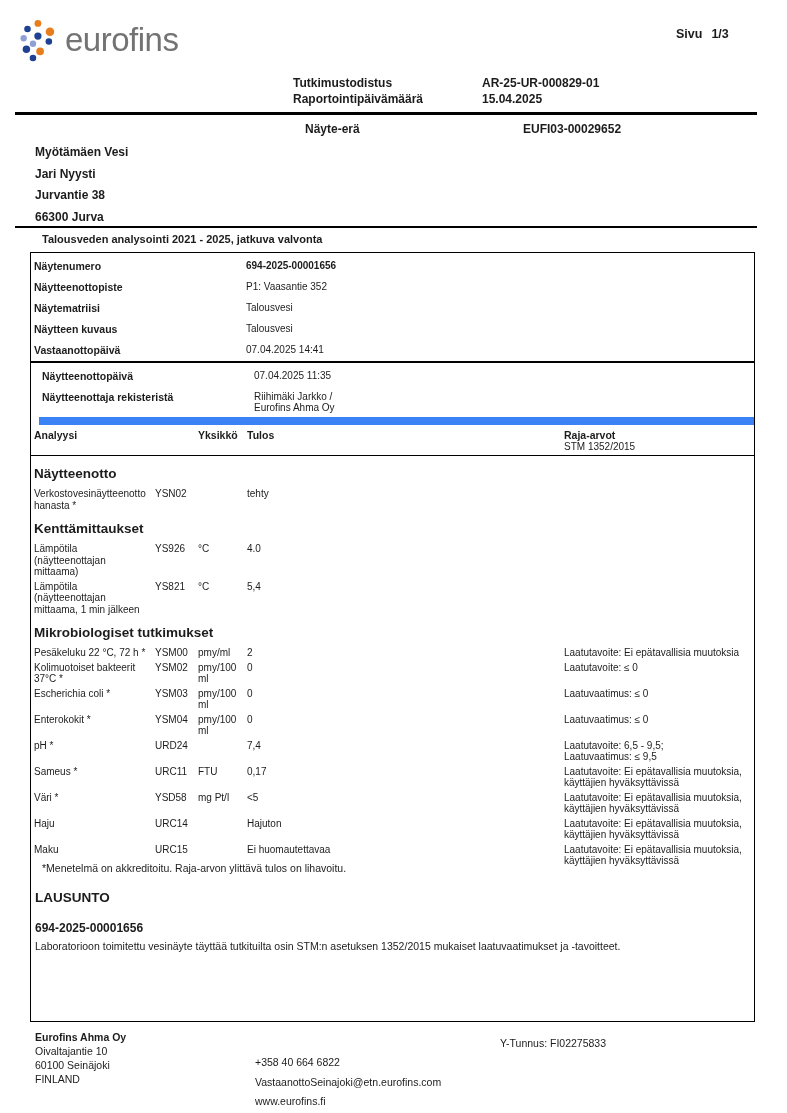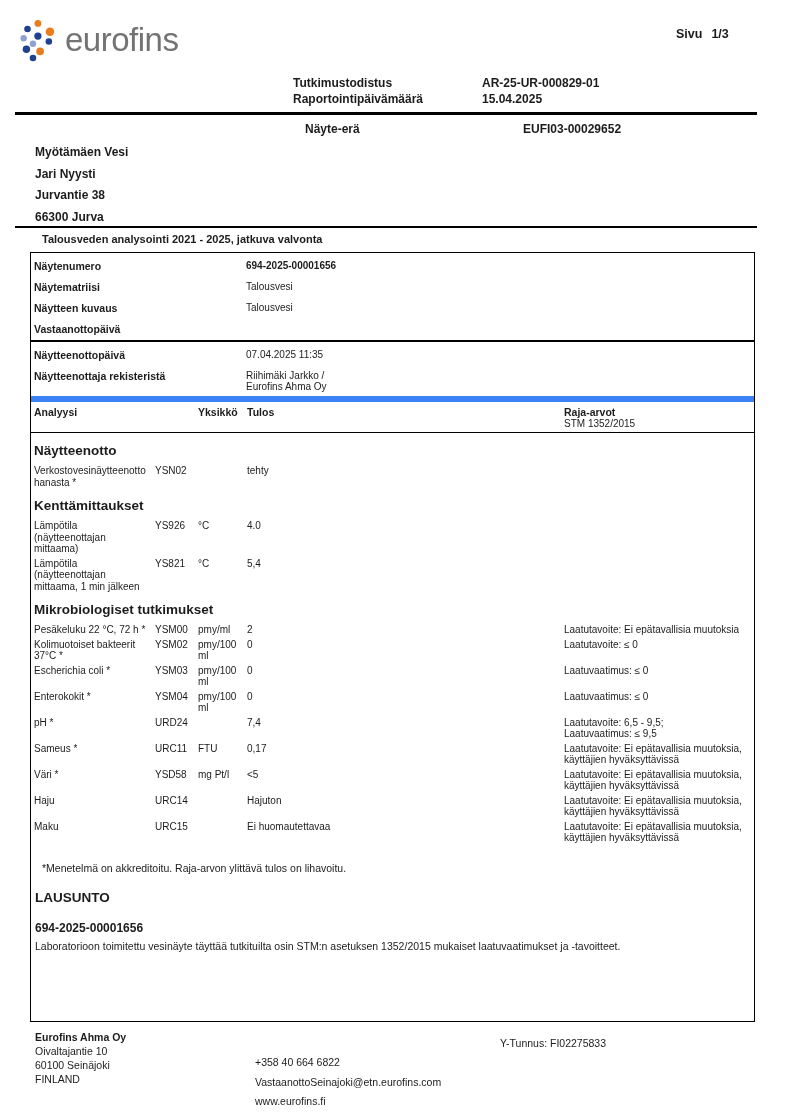--- a/index.html
+++ b/index.html
@@ -34,21 +34,21 @@
   .recipient { left:35px; top:142px; font-size:12px; font-weight:bold; line-height:21.5px; }
 
   .program-title { left:42px; top:233px; font-size:11px; font-weight:bold; }
 
   
   .main-table {
     left:30px; top:252px; width:725px; height:770px;
     border:1px solid #000; overflow:hidden; font-size:10px;
   }
   .info-group-1 { border-bottom:2px solid #000; padding-top:3px; }
-  .info-group-2 { border-bottom:6px solid #3b82f6; padding-top:3px; }
+  .info-group-2 { border-bottom:8px solid #3b82f6; padding-top:3px;margin-left:8px; }
   .info-row { display:grid; grid-template-columns:212px 1fr; padding:4px 2px 4px 3px; min-height:21px; align-items:start; }
   .info-label { font-size:10.5px; font-weight:bold; }
   .info-value { font-size:10px; white-space:pre-line; }
   .info-value.strong { font-weight:bold; }
 
   .cols { display:grid; grid-template-columns:121px 43px 49px 317px 190px; padding-left:3px; column-gap:0; }
   .results-header { border-bottom:1px solid #000; padding-top:4px; padding-bottom:3px; }
   .results-header .h { font-weight:bold; font-size:10.5px; }
   .limits-sub { font-weight:normal; font-size:10px; }
 
@@ -113,29 +113,34 @@
 <div class="abs program-title">Talousveden analysointi 2021 - 2025, jatkuva valvonta</div>
 
 <div class="abs main-table">
 
   <div class="info-group-1">
     <div class="info-row">
       <div class="info-label">Näytenumero</div>
       <div class="info-value strong">694-2025-00001656</div>
     </div>
     <div class="info-row">
+      <div class="info-label">Näytteenottopiste</div>
+      <div class="info-value">P1: Vaasantie 352</div>
+    </div>
+    <div class="info-row">
       <div class="info-label">Näytematriisi</div>
       <div class="info-value">Talousvesi</div>
     </div>
     <div class="info-row">
       <div class="info-label">Näytteen kuvaus</div>
       <div class="info-value">Talousvesi</div>
     </div>
     <div class="info-row">
       <div class="info-label">Vastaanottopäivä</div>
+      <div class="info-value">07.04.2025 14:41</div>
     </div>
   </div>
 
   <div class="info-group-2">
     <div class="info-row">
       <div class="info-label">Näytteenottopäivä</div>
       <div class="info-value">07.04.2025 11:35</div>
     </div>
     <div class="info-row">
       <div class="info-label">Näytteenottaja rekisteristä</div>

